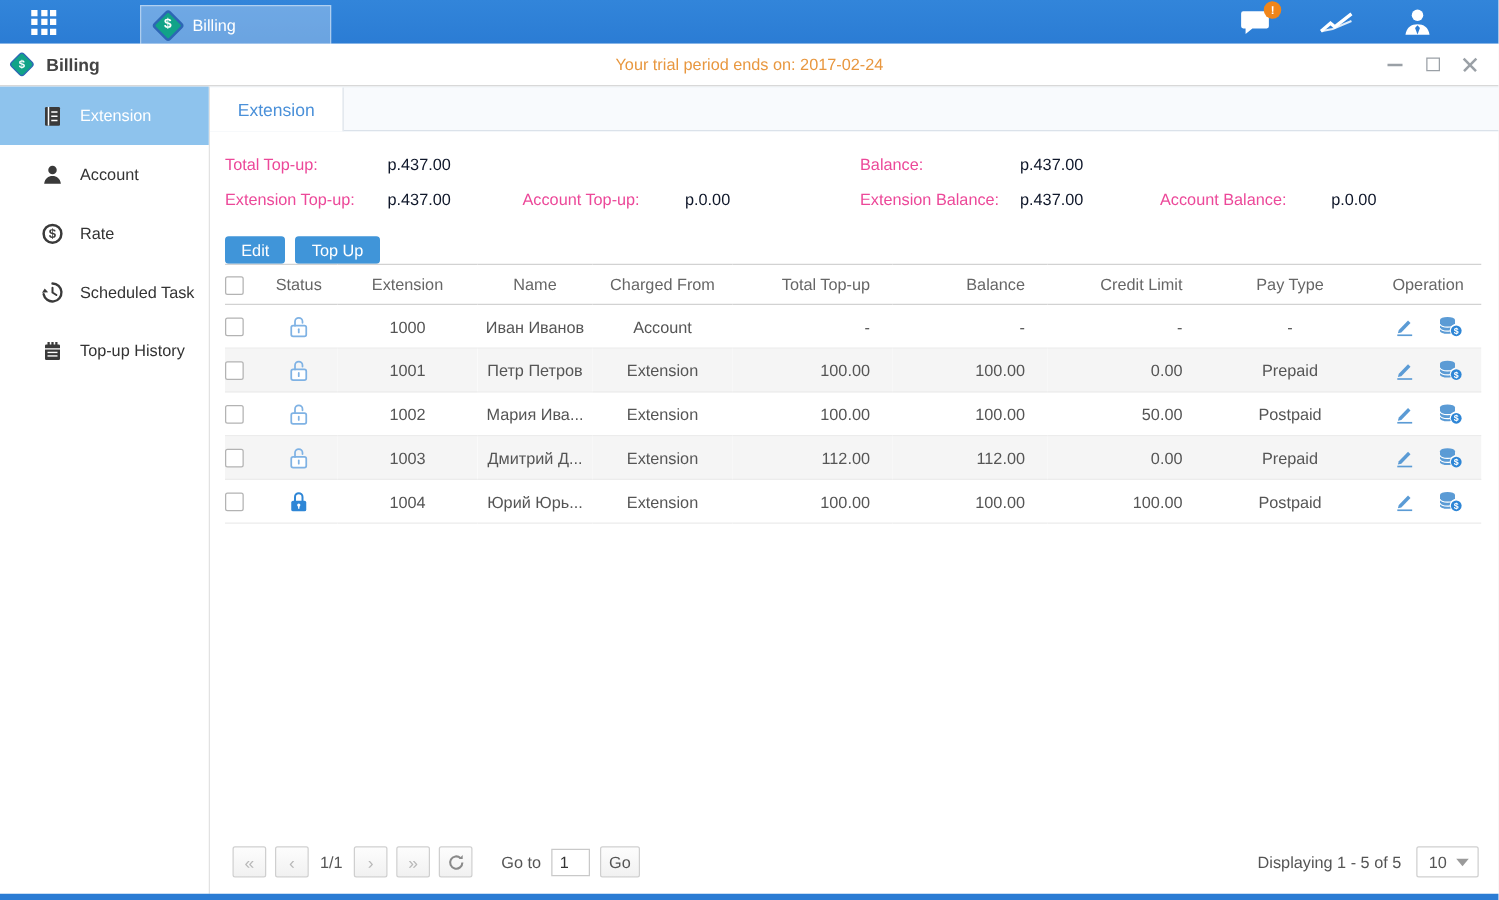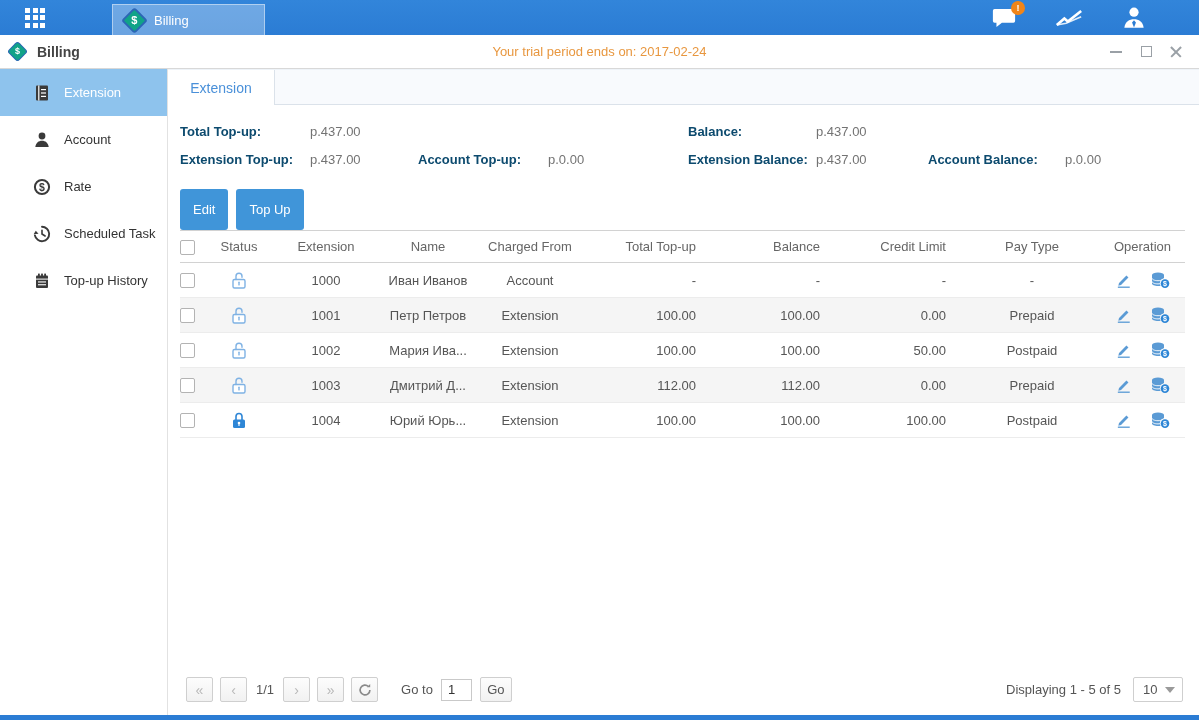--- a/index.html
+++ b/index.html
@@ -41,25 +41,25 @@
   .side-item svg { flex:0 0 auto; }
   .side-item.active { background:var(--active-nav,#8ec3ed); color:#fff; }
 
   .main { flex:1 1 auto; display:flex; flex-direction:column; min-width:0; }
   .tabstrip { height:36px; background:#f8fafd; border-bottom:1px solid #dbe2ea; border-top:1px solid #eef3f8; display:flex; flex:0 0 auto; }
   .tab { width:107px; background:#fff; border-right:1px solid #dbe2ea; margin-bottom:-1px; display:flex; align-items:center; justify-content:center; font-size:14px; color:var(--link-blue,#4a90d9); cursor:pointer; }
 
   .content { flex:1 1 auto; display:flex; flex-direction:column; padding:0 14px 0 12px; min-height:0; }
 
   .summary { display:grid; grid-template-columns:130px 108px 130px 140px 128px 112px 137px auto; row-gap:13px; margin-top:19px; font-size:13px; }
-  .summary .lbl { font-weight:bold; color:#0c4a6e; }
-  .summary .val { color:#737373; }
+  .summary .lbl { font-weight:normal; color:#ec4899; }
+  .summary .val { color:#0f172a; }
 
   .btn-row { margin-top:22px; display:flex; gap:8px; }
-  .btn { background:var(--accent,#4095d9); color:#fff; border:none; font-size:13px; font-family:inherit; height:41px; padding:0 13px; border-radius:3px; cursor:pointer; }
+  .btn { background:var(--accent,#4095d9); color:#fff; border:none; font-size:13px; font-family:inherit; height:22px; padding:0 13px; border-radius:3px; cursor:pointer; }
 
   table.ext-table { border-collapse:collapse; table-layout:fixed; width:1005px; font-size:13px; color:#555; }
   .ext-table th { font-weight:normal; color:#666; height:32px; border-top:1px solid #d2d2d2; border-bottom:1px solid #d2d2d2; }
   .ext-table td { height:35px; border-bottom:1px solid #ececec; }
   .ext-table tr.alt td { background:#f5f5f5; }
   .ext-table .l { text-align:left; }
   .ext-table .c { text-align:center; }
   .ext-table .r { text-align:right; padding-right:18px; }
   .ext-table td.ops { text-align:center; }
   .ext-table td.ops span { display:inline-flex; vertical-align:middle; cursor:pointer; }

